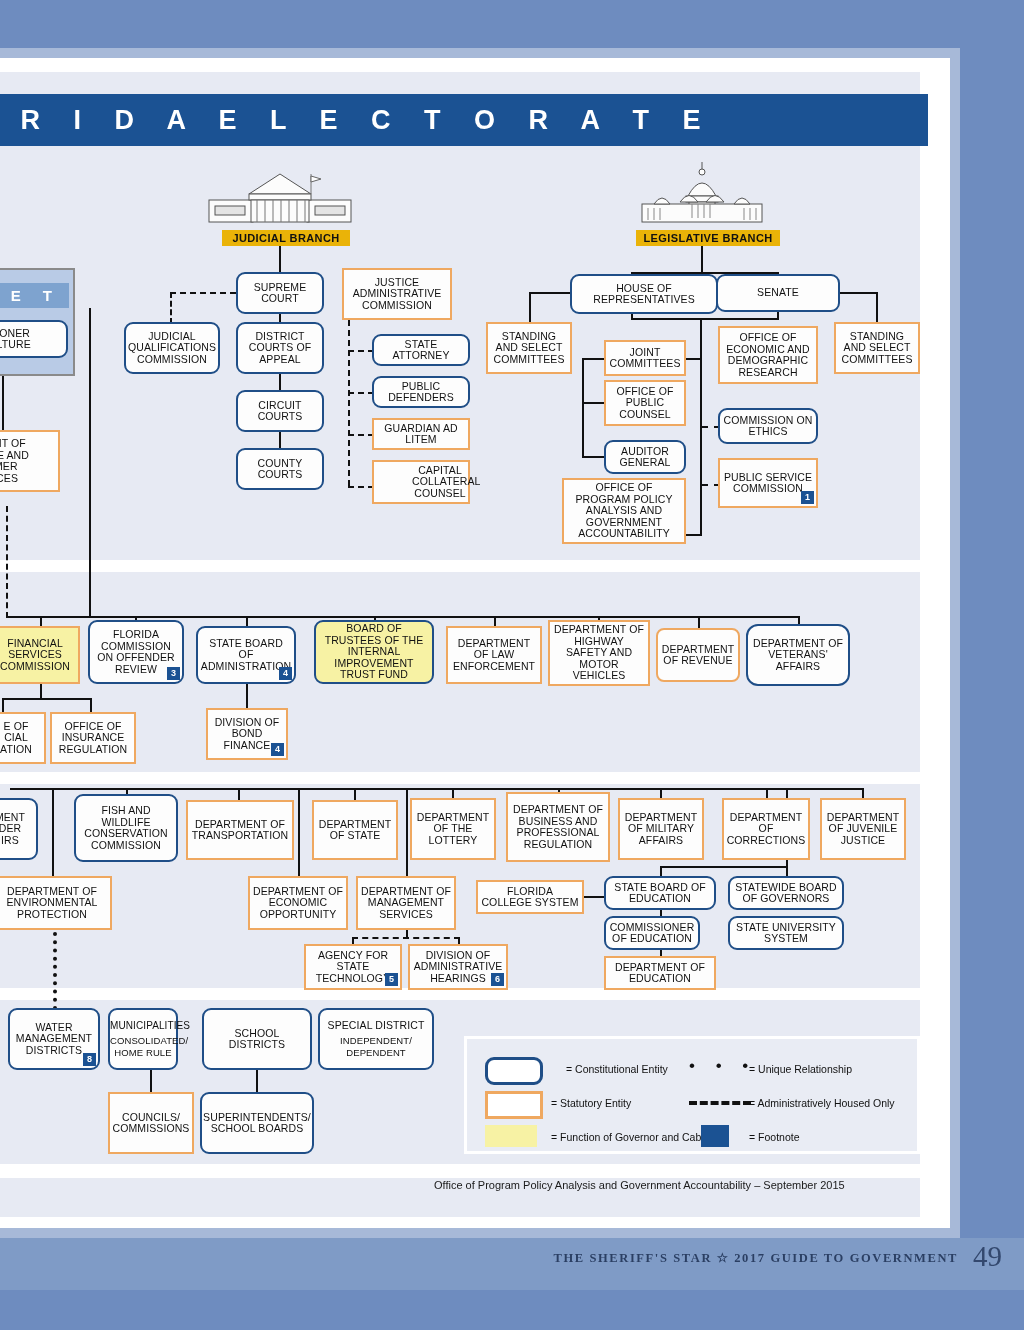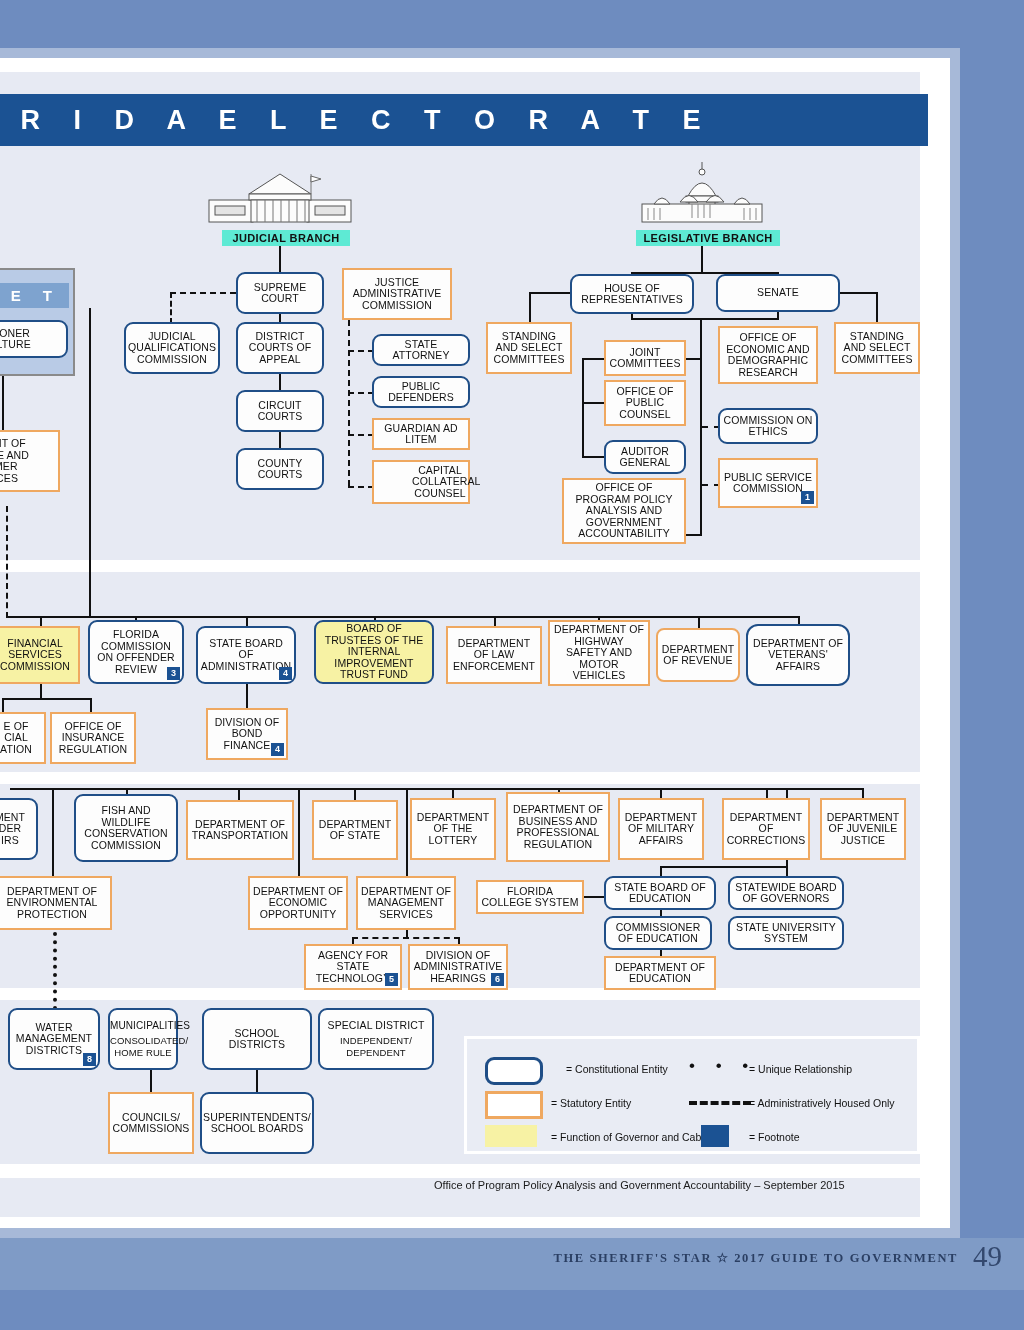--- a/index.html
+++ b/index.html
@@ -66,21 +66,21 @@
   
   .ln{position:absolute;background:#111;z-index:2;}
   .lnv{width:2px;}
   .lnh{height:2px;}
   .dash-v{position:absolute;width:0;border-left:2px dashed #111;z-index:2;}
   .dash-h{position:absolute;height:0;border-top:2px dashed #111;z-index:2;}
   .dot-v{position:absolute;width:0;border-left:4px dotted #111;z-index:2;}
 
   
   .branch-label{
-    position:absolute;background:#5eead4;
+    position:absolute;background:#eab308;
     font-size:11px;font-weight:bold;letter-spacing:.4px;
     text-align:center;padding:2px 6px;color:#111;z-index:6;
     white-space:nowrap;
   }
   .branch-icon{position:absolute;z-index:5;}
 
   
   .cabinet-panel{
     position:absolute;box-sizing:border-box;
     background:#b9cbe6;border:2px solid #8a8a8a;
@@ -241,21 +241,21 @@
 <div class="box stat" style="left:372px;top:460px;width:98px;height:44px;padding-left:38px;">
     <span class="txt">CAPITAL COLLATERAL COUNSEL</span>
   </div>
 
 <div class="dash-v" style="left:348px;top:320px;height:166px;"></div>
 <div class="dash-h" style="left:348px;top:350px;width:26px;"></div>
 <div class="dash-h" style="left:348px;top:392px;width:26px;"></div>
 <div class="dash-h" style="left:348px;top:434px;width:26px;"></div>
 <div class="dash-h" style="left:348px;top:486px;width:26px;"></div>
 
-<div class="box const" style="left:570px;top:274px;width:124px;height:40px;">
+<div class="box const" style="left:570px;top:274px;width:148px;height:40px;">
     <span class="txt">HOUSE OF REPRESENTATIVES</span>
   </div>
 <div class="box const" style="left:716px;top:274px;width:124px;height:38px;">
     <span class="txt">SENATE</span>
   </div>
 
 <div class="ln lnh" style="left:631px;top:272px;width:148px;"></div>
 <div class="ln lnv" style="left:631px;top:272px;height:4px;"></div>
 <div class="ln lnv" style="left:777px;top:272px;height:4px;"></div>
 
@@ -460,21 +460,21 @@
 
 <div class="box stat" style="left:476px;top:880px;width:108px;height:34px;">
     <span class="txt">FLORIDA COLLEGE SYSTEM</span>
   </div>
 <div class="box const" style="left:604px;top:876px;width:112px;height:34px;">
     <span class="txt">STATE BOARD OF EDUCATION</span>
   </div>
 <div class="box const" style="left:728px;top:876px;width:116px;height:34px;">
     <span class="txt">STATEWIDE BOARD OF GOVERNORS</span>
   </div>
-<div class="box const" style="left:604px;top:916px;width:108px;height:34px;">
+<div class="box const" style="left:604px;top:916px;width:96px;height:34px;">
     <span class="txt">COMMISSIONER OF EDUCATION</span>
   </div>
 <div class="box const" style="left:728px;top:916px;width:116px;height:34px;">
     <span class="txt">STATE UNIVERSITY SYSTEM</span>
   </div>
 <div class="box stat" style="left:604px;top:956px;width:112px;height:34px;">
     <span class="txt">DEPARTMENT OF EDUCATION</span>
   </div>
 
 <div class="ln lnh" style="left:584px;top:896px;width:22px;"></div>

